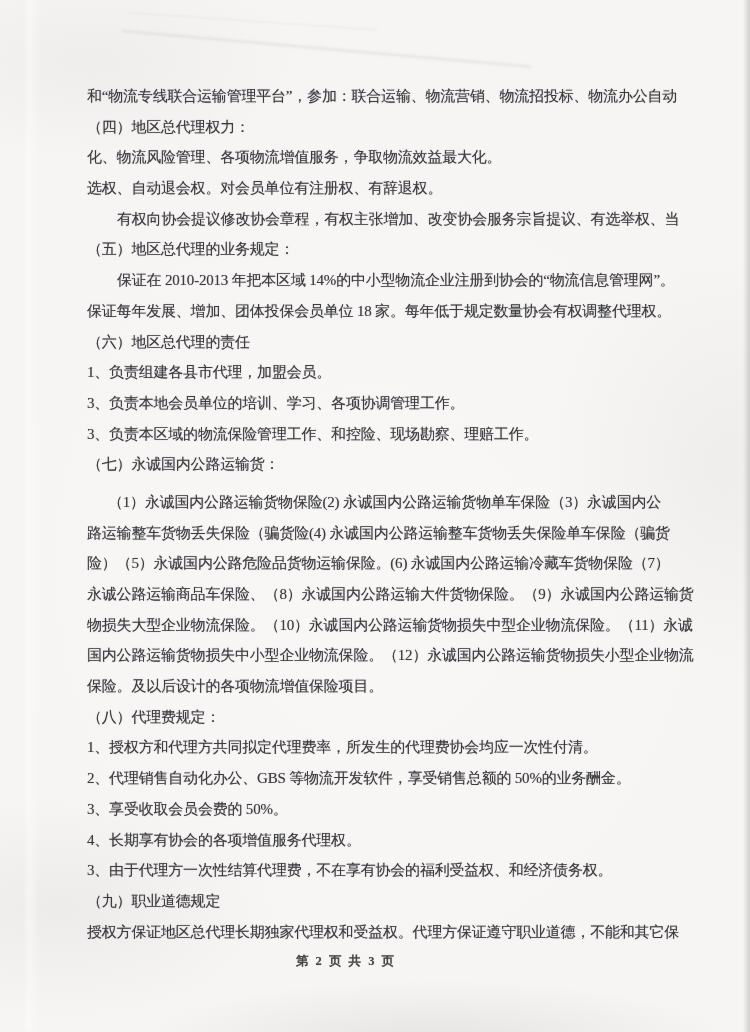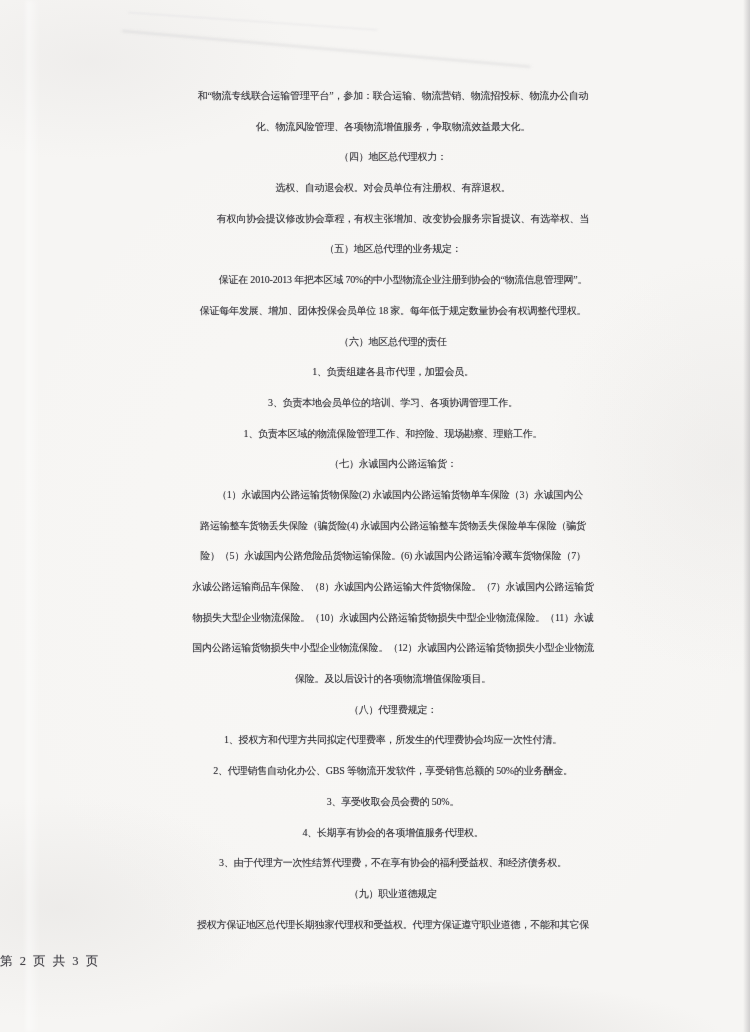--- a/index.html
+++ b/index.html
@@ -61,68 +61,69 @@
     transform-origin: left center;
     filter: blur(1.2px);
   }
   .text-block {
     position: absolute;
     left: 87px;
     top: 81px;
     width: 612px;
   }
   .line {
-    font-size: 10px;
+    font-size: 15px;
     height: 30.7px;
     line-height: 30.7px;
     letter-spacing: -0.2px;
     white-space: nowrap;
     text-shadow: 0 0 1px rgba(60,59,65,0.5);
-    text-align: center;
   }
   .indent-2 { text-indent: 2em; }
-  .indent-15 { text-indent: 1.4em; }
+  .indent-15 { text-indent: 1.4em; margin-top: 7px; }
   .page-footer {
     position: absolute;
     top: 953px;
     left: 0;
     width: 692px;
+    text-align: center;
     font-size: 12.5px;
     letter-spacing: 2px;
     color: #47464c;
     text-shadow: 0 0 1px rgba(70,69,76,0.45);
+    font-weight: bold;
   }
 </style>
 </head>
 <body>
 
 <div class="scan-page">
   <div class="crease-top"></div>
   <div class="crease-top2"></div>
   <div class="fold-left"></div>
   <div class="edge-right"></div>
 
   <div class="text-block">
     <div class="line">和“物流专线联合运输管理平台”，参加：联合运输、物流营销、物流招投标、物流办公自动</div>
+    <div class="line">（四）地区总代理权力：</div>
     <div class="line">化、物流风险管理、各项物流增值服务，争取物流效益最大化。</div>
-    <div class="line">（四）地区总代理权力：</div>
     <div class="line">选权、自动退会权。对会员单位有注册权、有辞退权。</div>
     <div class="line indent-2">有权向协会提议修改协会章程，有权主张增加、改变协会服务宗旨提议、有选举权、当</div>
     <div class="line">（五）地区总代理的业务规定：</div>
-    <div class="line indent-2">保证在 2010-2013 年把本区域 70%的中小型物流企业注册到协会的“物流信息管理网”。</div>
+    <div class="line indent-2">保证在 2010-2013 年把本区域 14%的中小型物流企业注册到协会的“物流信息管理网”。</div>
     <div class="line">保证每年发展、增加、团体投保会员单位 18 家。每年低于规定数量协会有权调整代理权。</div>
     <div class="line">（六）地区总代理的责任</div>
     <div class="line">1、负责组建各县市代理，加盟会员。</div>
     <div class="line">3、负责本地会员单位的培训、学习、各项协调管理工作。</div>
-    <div class="line">1、负责本区域的物流保险管理工作、和控险、现场勘察、理赔工作。</div>
+    <div class="line">3、负责本区域的物流保险管理工作、和控险、现场勘察、理赔工作。</div>
     <div class="line">（七）永诚国内公路运输货：</div>
     <div class="line indent-15">（1）永诚国内公路运输货物保险(2) 永诚国内公路运输货物单车保险（3）永诚国内公</div>
     <div class="line">路运输整车货物丢失保险（骗货险(4) 永诚国内公路运输整车货物丢失保险单车保险（骗货</div>
     <div class="line">险）（5）永诚国内公路危险品货物运输保险。(6) 永诚国内公路运输冷藏车货物保险（7）</div>
-    <div class="line">永诚公路运输商品车保险、（8）永诚国内公路运输大件货物保险。（7）永诚国内公路运输货</div>
+    <div class="line">永诚公路运输商品车保险、（8）永诚国内公路运输大件货物保险。（9）永诚国内公路运输货</div>
     <div class="line">物损失大型企业物流保险。（10）永诚国内公路运输货物损失中型企业物流保险。（11）永诚</div>
     <div class="line">国内公路运输货物损失中小型企业物流保险。（12）永诚国内公路运输货物损失小型企业物流</div>
     <div class="line">保险。及以后设计的各项物流增值保险项目。</div>
     <div class="line">（八）代理费规定：</div>
     <div class="line">1、授权方和代理方共同拟定代理费率，所发生的代理费协会均应一次性付清。</div>
     <div class="line">2、代理销售自动化办公、GBS 等物流开发软件，享受销售总额的 50%的业务酬金。</div>
     <div class="line">3、享受收取会员会费的 50%。</div>
     <div class="line">4、长期享有协会的各项增值服务代理权。</div>
     <div class="line">3、由于代理方一次性结算代理费，不在享有协会的福利受益权、和经济债务权。</div>
     <div class="line">（九）职业道德规定</div>

